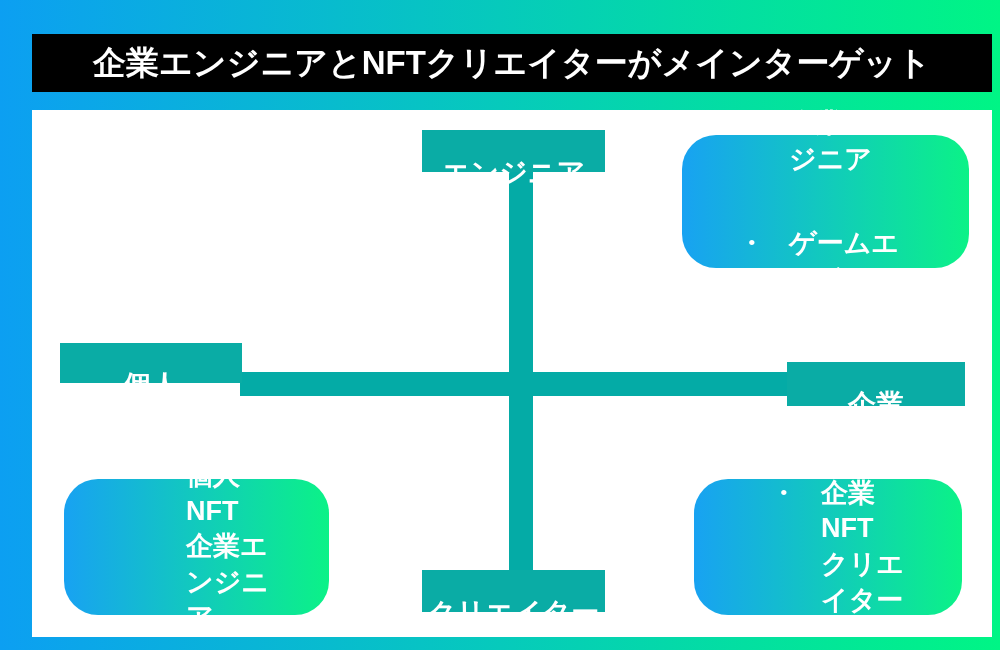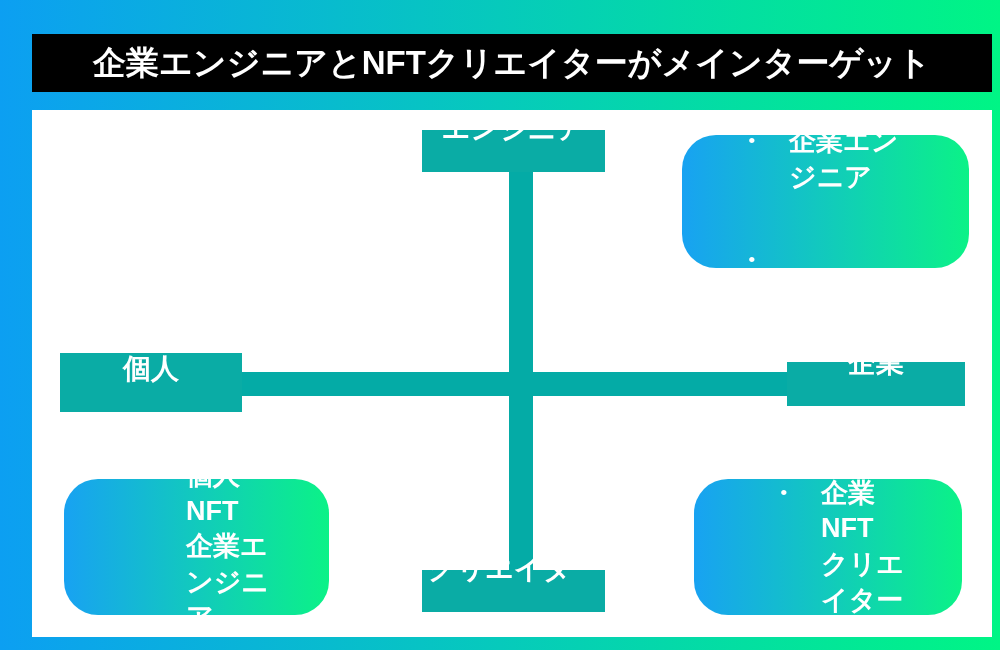--- a/index.html
+++ b/index.html
@@ -32,26 +32,26 @@
     background:#ffffff;
   }
   .axis-line{position:absolute;background:var(--line-teal);}
   .axis-line.vertical{left:497px;top:160px;width:5px;height:398px;}
   .axis-line.horizontal{left:228px;top:360px;width:547px;height:6px;}
   .axis-label{
     position:absolute;
     background:var(--axis-teal);
     color:var(--text-white);
     font-weight:bold;font-size:28px;
-    display:flex;align-items:flex-end;justify-content:center;
+    display:flex;align-items:flex-start;justify-content:center;
     white-space:nowrap;
   }
   .axis-label.top{left:410px;top:118px;width:183px;height:42px;}
   .axis-label.bottom{left:410px;top:558px;width:183px;height:42px;}
-  .axis-label.left{left:48px;top:341px;width:182px;height:59px;}
+  .axis-label.left{left:48px;top:331px;width:182px;height:40px;}
   .axis-label.right{left:775px;top:350px;width:178px;height:44px;}
   .qbox{
     position:absolute;
     border-radius:34px;
     background:linear-gradient(90deg,#18A2F2 0%,#0BF287 100%);
     display:flex;flex-direction:column;justify-content:center;
   }
   .qbox ul{list-style:none;}
   .qbox li{
     display:flex;align-items:flex-start;
@@ -91,20 +91,21 @@
 </div>
 
 <div class="qbox top-right">
   <ul>
       <li>
         <span class="bullet">・</span>
         <span class="itext">企業エンジニア</span>
       </li>
       <li>
         <span class="bullet">・</span>
+        <span class="itext">ゲームエンジニア</span>
       </li>
     </ul>
 </div>
 <div class="qbox bottom-left">
   <ul>
       <li>
         <span class="bullet">・</span>
         <span class="itext">個人NFT
 企業エンジニア</span>
       </li>

